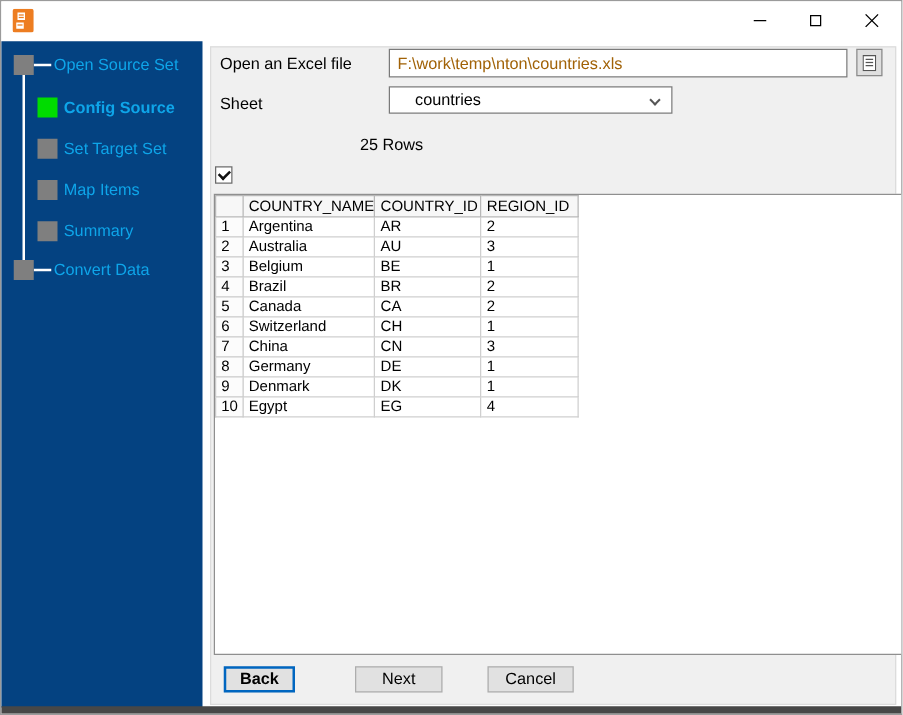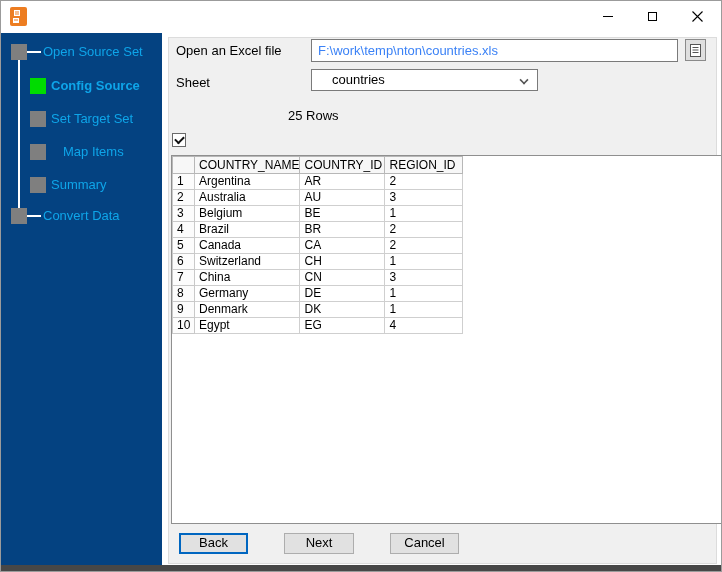--- a/index.html
+++ b/index.html
@@ -25,34 +25,34 @@
   .hline.h0{top:18px;} .hline.h5{top:182px;}
   .sq{position:absolute; width:16px; height:16px; background:var(--step-gray);}
   .sq.active{background:var(--active-green);}
   .sq.s0{left:10px; top:11px;}  .sq.s1{left:29px; top:45px;}
   .sq.s2{left:29px; top:78px;}  .sq.s3{left:29px; top:111px;}
   .sq.s4{left:29px; top:144px;} .sq.s5{left:10px; top:175px;}
   .step-label{position:absolute; color:#0ea5e9; font-size:13px; line-height:16px; white-space:nowrap;}
   .step-label.l0{left:42px; top:11px;}
   .step-label.l1{left:50px; top:45px; font-weight:bold;}
   .step-label.l2{left:50px; top:78px;}
-  .step-label.l3{left:62px; top:111px;}
+  .step-label.l3{left:50px; top:111px;}
   .step-label.l4{left:50px; top:144px;}
   .step-label.l5{left:42px; top:175px;}
   
   .panel{position:absolute; left:167px; top:36px; width:549px; height:527px;
          background:#f0f0f0; border:1px solid #dcdcdc;}
   .form-label{position:absolute; font-size:13px; color:#000; line-height:16px; white-space:nowrap;}
   .lbl-file{left:175px; top:42px;}
   .lbl-sheet{left:175px; top:74px;}
   .lbl-rows{left:287px; top:107px;}
   .lbl-check{left:191px; top:132px;}
   .text-input{position:absolute; left:310px; top:38px; width:367px; height:23px;
       background:#fff; border:1px solid #7a7a7a; font-family:"Liberation Sans",sans-serif;
-      font-size:13px; padding:0 6px; color:#3b82f6;}
+      font-size:13px; padding:0 6px; color:#a16207;}
   .browse-btn{position:absolute; left:684px; top:38px; width:21px; height:22px;
       background:#dfdfdf; border:1px solid #8a8a8a; display:flex; align-items:center;
       justify-content:center; cursor:default;}
   .dropdown{position:absolute; left:310px; top:68px; width:227px; height:22px;
       background:#fff; border:1px solid #7a7a7a; font-size:13px; line-height:20px;
       padding-left:20px; color:#000;}
   .chev{position:absolute; right:9px; top:6px; width:8px; height:8px;
       border-right:2px solid #555; border-bottom:2px solid #555; transform:rotate(45deg) scale(.8);}
   .checkbox{position:absolute; left:171px; top:132px; width:14px; height:14px;
       background:#fff; border:1px solid #6a6a6a;}
@@ -63,21 +63,21 @@
       background:#fff; border:1px solid #8f8f8f; overflow:hidden;}
   table.grid{border-collapse:collapse; table-layout:fixed; font-size:12px; color:#000;}
   table.grid th, table.grid td{border:1px solid #cfcfcf; padding:0 0 0 4px; overflow:hidden;
       white-space:nowrap; text-align:left; font-weight:normal; height:16px; line-height:15px;}
   table.grid thead th{background:#f7f7f7; height:17px; border-color:#b7b7b7;}
   table.grid tbody th{background:#fcfcfc; border-color:#c9c9c9;}
   
   .btn{position:absolute; top:532px; height:21px; background:#e1e1e1; border:1px solid #adadad;
       font-family:"Liberation Sans",sans-serif; font-size:13px; color:#000; text-align:center;
       line-height:18px; cursor:default;}
-  .btn-back{left:178px; width:69px; border:2px solid var(--focus-blue); line-height:16px;}
+  .btn-back{left:178px; width:57px; border:2px solid var(--focus-blue); line-height:16px;font-weight:bold;}
   .btn-next{left:283px; width:70px;}
   .btn-cancel{left:389px; width:69px;}
   .bottom-strip{position:absolute; left:0; bottom:0; width:100%; height:6px; background:#474747;}
 </style>
 </head>
 <body>
 
 <div class="window">
 
   <div class="titlebar">

